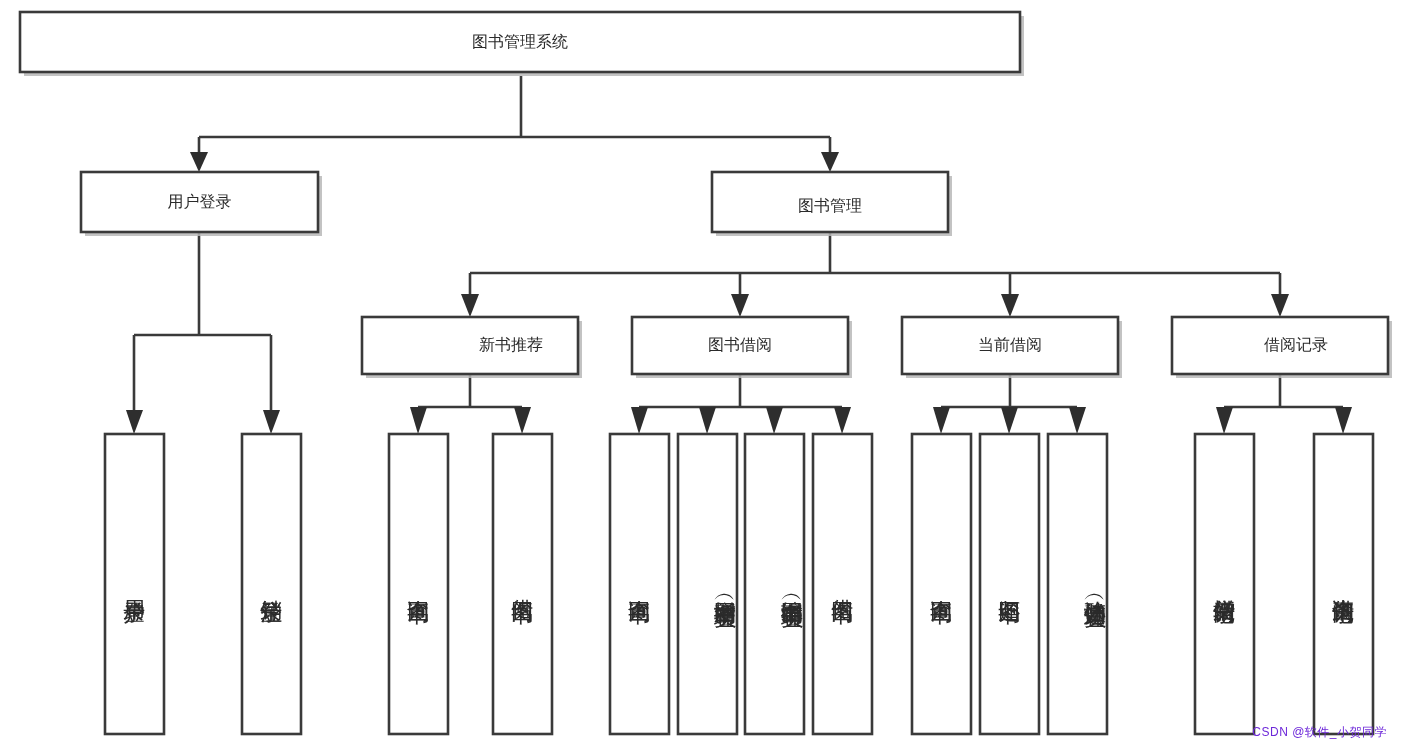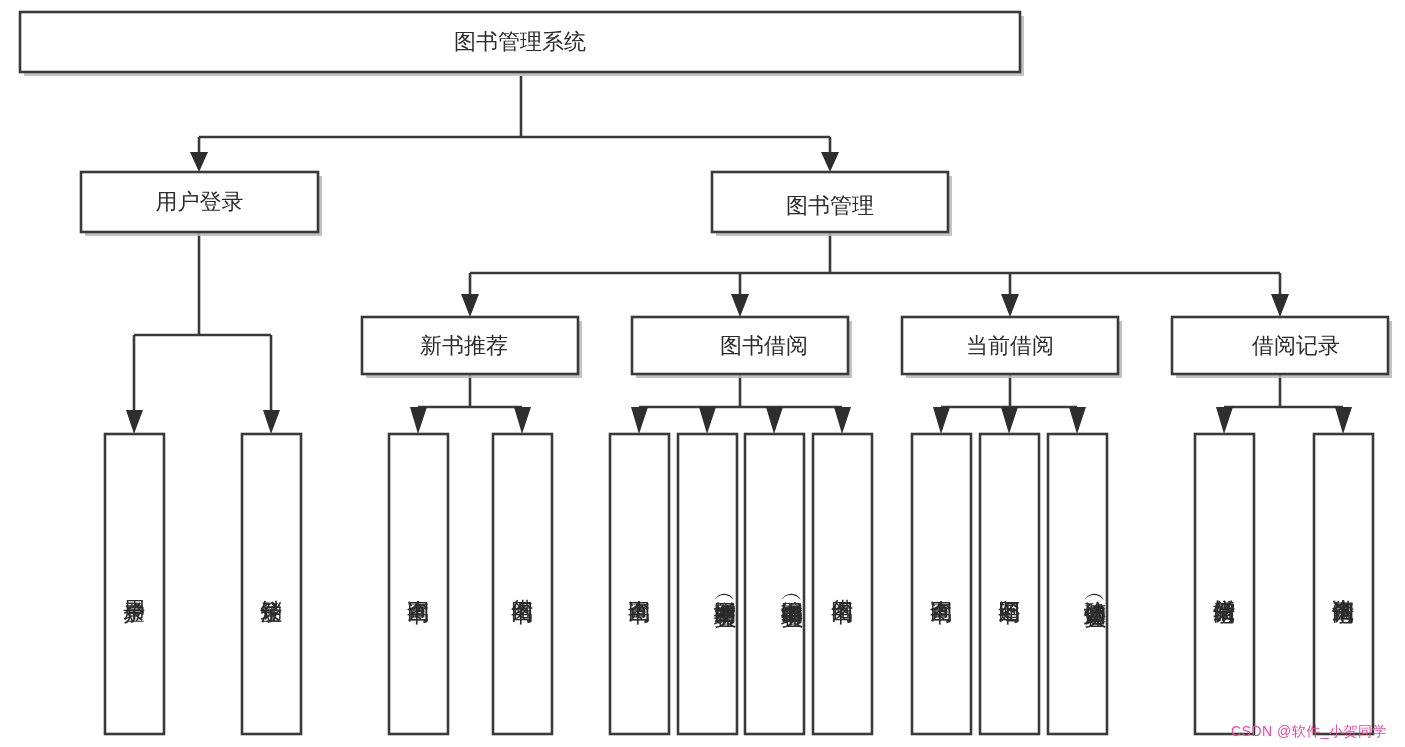--- a/index.html
+++ b/index.html
@@ -56,35 +56,35 @@
     font-size: 22px;
     line-height: 1.06;
     color: #2b2b2b;
     letter-spacing: 1px;
     text-align: center;
     white-space: nowrap;
     pointer-events: none;
   }
   .htext {
     position: absolute;
-    font-size: 22px;
+    font-size: 16px;
     color: #2b2b2b;
     text-align: center;
     white-space: nowrap;
     display: flex;
     align-items: center;
     justify-content: center;
     pointer-events: none;
   }
   .watermark {
     position: absolute;
     right: 18px;
     bottom: 6px;
-    font-size: 14px;
-    color: #ec4899;
+    font-size: 12px;
+    color: #6d28d9;
     white-space: nowrap;
     letter-spacing: 0.5px;
     text-align: center;
   }
 </style>
 </head>
 <body>
 
 <div id="diagram-root">
 
@@ -189,23 +189,23 @@
       <rect class="node-box" x="1314" y="434" width="59" height="300"></rect>
     </g>
   </svg>
 
   <div class="htext" style="left:20px; top:12px; width:1000px; height:60px;">图书管理系统</div>
 
   <div class="htext" style="left:81px; top:172px; width:237px; height:60px;">用户登录</div>
 
   <div class="htext" style="left:712px; top:172px; width:236px; height:68px;">图书管理</div>
 
-  <div class="htext" style="left:362px; top:317px; width:204px; height:57px;">新书推荐</div>
-
-  <div class="htext" style="left:656px; top:317px; width:216px; height:57px;text-align:right;">图书借阅</div>
+  <div class="htext" style="left:362px; top:317px; width:204px; height:57px;padding-left:47px;">新书推荐</div>
+
+  <div class="htext" style="left:632px; top:317px; width:216px; height:57px;text-align:right;">图书借阅</div>
 
   <div class="htext" style="left:902px; top:317px; width:216px; height:57px;text-align:right;">当前借阅</div>
 
   <div class="htext" style="left:1172px; top:317px; width:216px; height:57px;margin-left:16px;">借阅记录</div>
 
   <div class="vtext-col" style="left:105px; top:434px; width:59px; height:300px; display:flex; align-items:center; justify-content:center;">用户登录</div>
 
   <div class="vtext-col" style="left:242px; top:434px; width:59px; height:300px; display:flex; align-items:center; justify-content:center;">注销登录</div>
 
   <div class="vtext-col" style="left:389px; top:434px; width:59px; height:300px; display:flex; align-items:center; justify-content:center;">查询图书</div>

